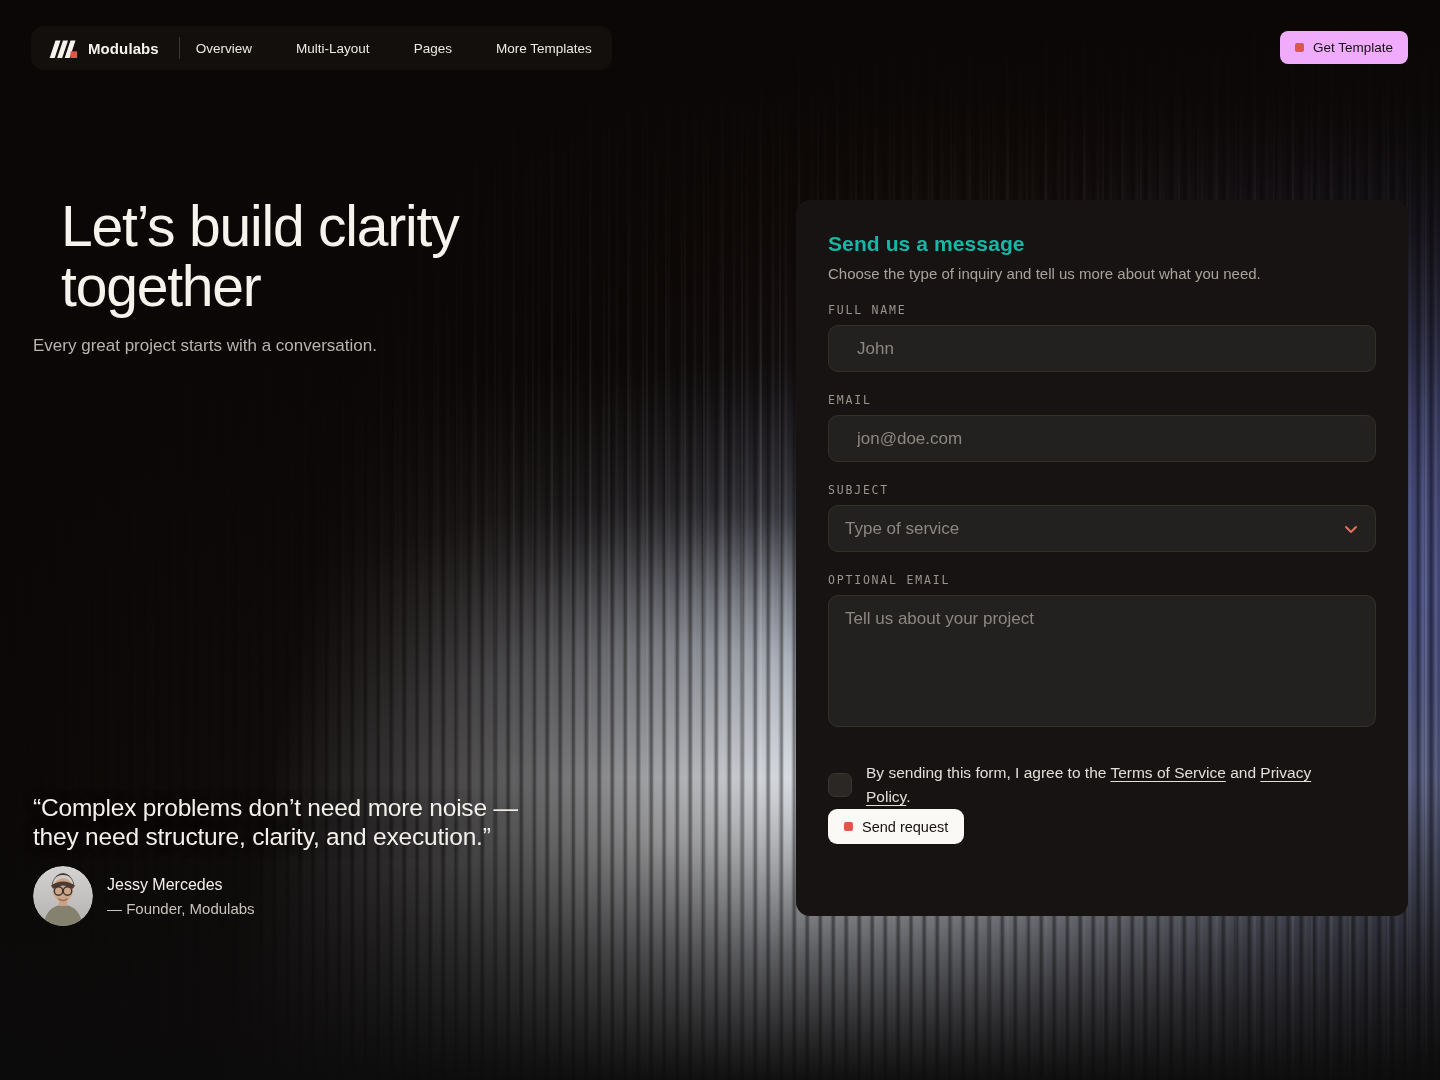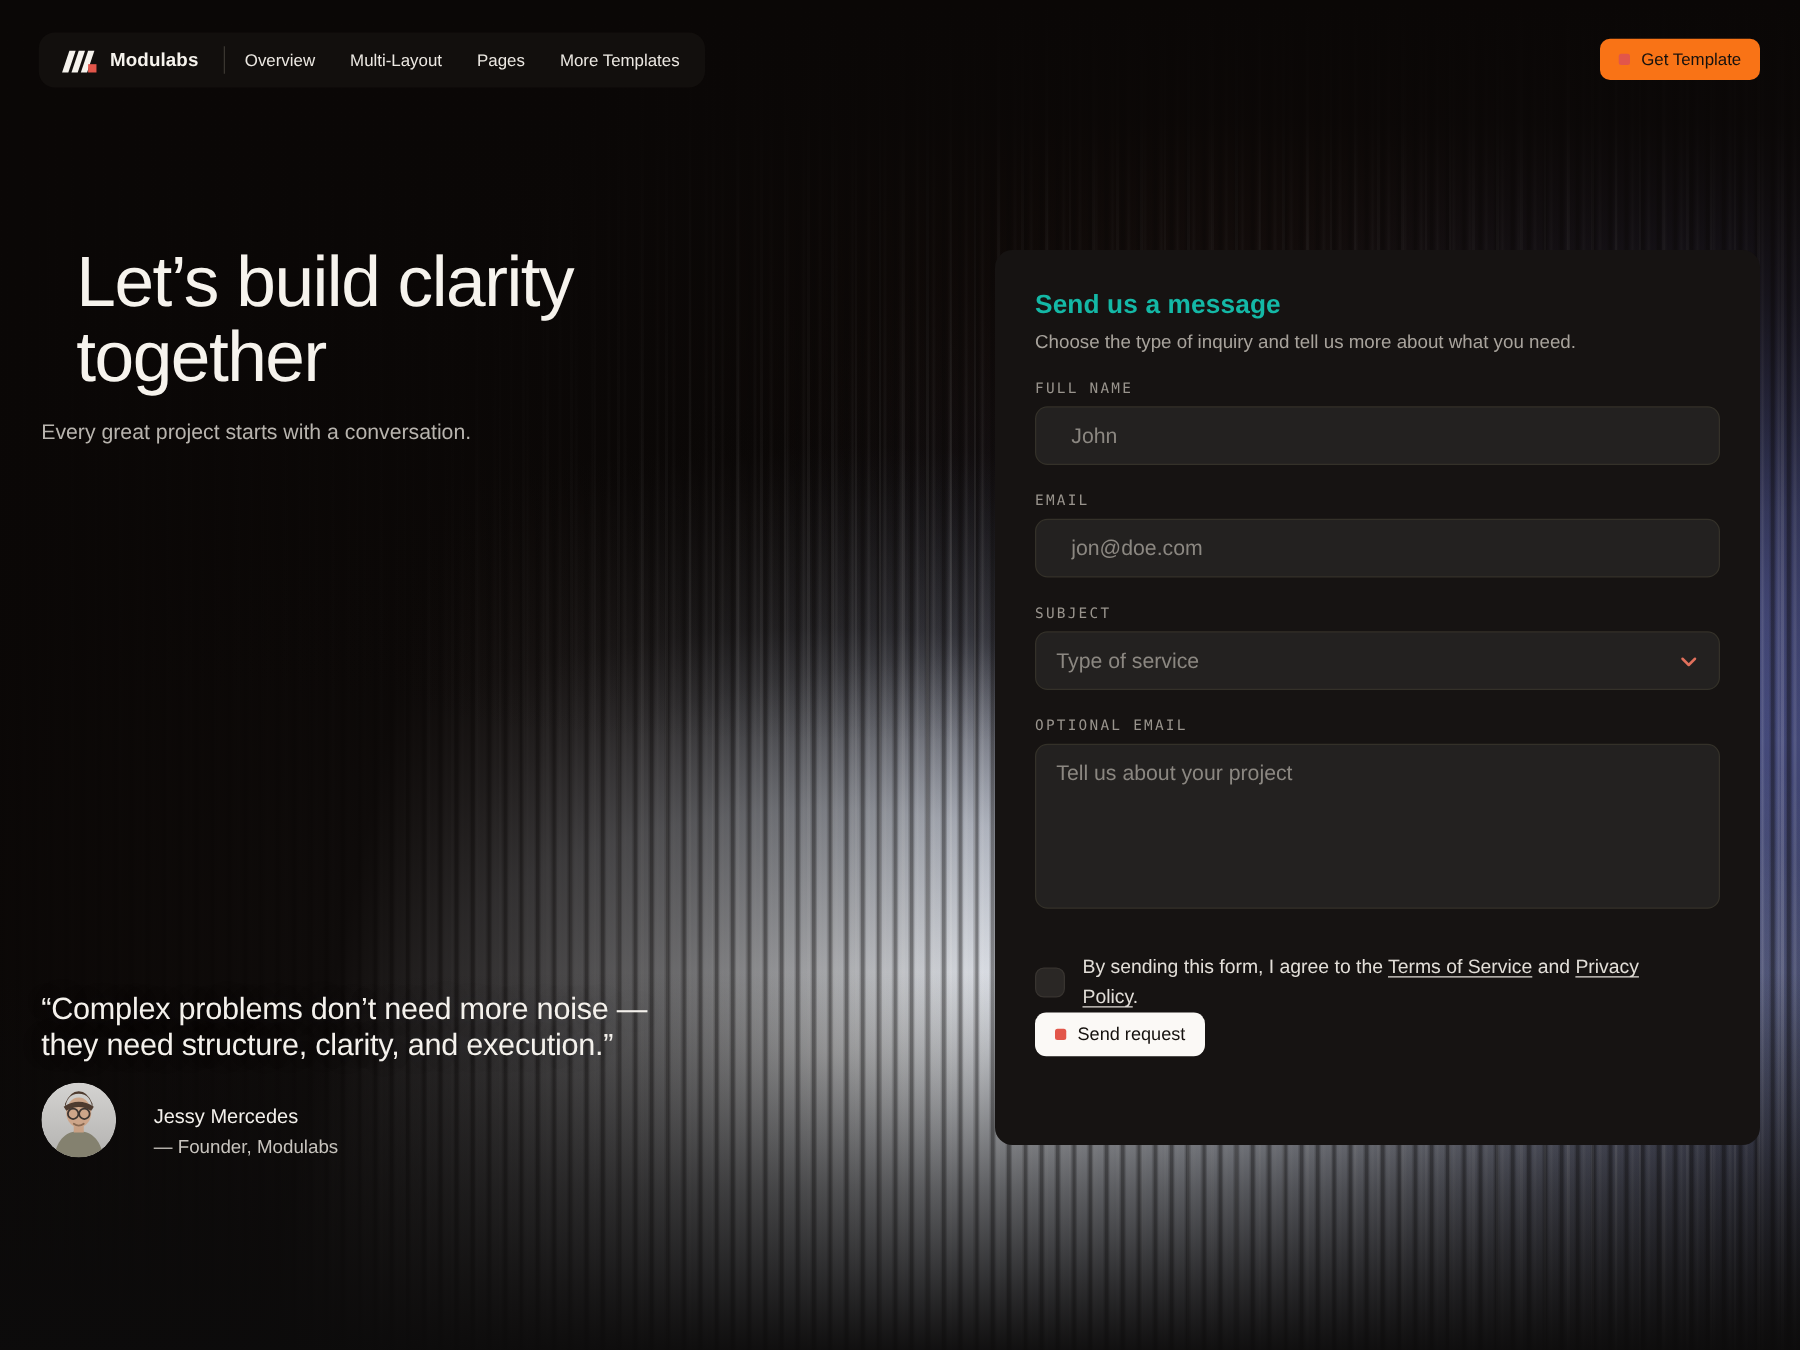--- a/index.html
+++ b/index.html
@@ -35,39 +35,39 @@
     background: linear-gradient(180deg, rgba(10,7,6,1) 0%, rgba(10,7,6,0.96) 9%, rgba(10,7,6,0.70) 22%, rgba(10,7,6,0.25) 38%, rgba(10,7,6,0) 55%, rgba(10,7,6,0) 72%, rgba(12,11,11,0.60) 88%, rgba(12,11,11,0.97) 100%);
   }
 
   
   .nav-pill { position: absolute; left: 31px; top: 26px; height: 44px;
     display: flex; align-items: center; gap: 0;
     background: rgba(19,16,14,0.92); border-radius: 13px; padding: 0 20px 0 17px; }
   .brand { display: flex; align-items: center; gap: 10px; }
   .brand-name { color: #f6f3ed; font-size: 15px; font-weight: 700; letter-spacing: .1px; }
   .nav-divider { width: 1px; height: 22px; background: #3a3630; margin: 0 16px 0 20px; }
-  .nav-links { display: flex; align-items: center; gap: 28px; }
+  .nav-links { display: flex; align-items: center; gap: 44px; }
   .nav-link { color: #ece8e2; font-size: 13.5px; cursor: pointer; }
 
   .cta-btn { position: absolute; right: 32px; top: 31px; height: 33px;
     display: inline-flex; align-items: center; gap: 9px; padding: 0 15px;
-    background: #f97316; border: none; border-radius: 8px; cursor: pointer;
+    background: #f0abfc; border: none; border-radius: 8px; cursor: pointer;
     font-family: "Liberation Sans", sans-serif; font-size: 13.5px; font-weight: 500; color: #15110e; }
   .accent-square { width: 9px; height: 9px; border-radius: 2px; background: #e2564a; display: inline-block; }
 
   
   .hero { position: absolute; left: 33px; top: 196px; width: 520px; }
   .hero-title { color: #f6f3ed; font-size: 57px; font-weight: 500; letter-spacing: -1.2px; line-height: 60px; margin-left: 28px; }
   .hero-subtitle { margin-top: 20px; color: #b8b4ae; font-size: 17px; }
 
   
   .quote-block { position: absolute; left: 33px; top: 793px; width: 520px; }
   .quote-text { color: #f4f1ec; font-size: 24.5px; font-weight: 500; line-height: 29px; letter-spacing: -.2px;
     text-shadow: 0 0 18px rgba(40,45,55,0.25); }
-  .quote-author-row { display: flex; align-items: flex-end; gap: 30px; margin-top: 15px; }
+  .quote-author-row { display: flex; align-items: center; gap: 14px; margin-top: 15px; }
   .avatar { width: 60px; height: 60px; border-radius: 50%; overflow: hidden; flex: 0 0 auto; }
   .quote-author-name { color: #f4f1ec; font-size: 16px; font-weight: 500; }
   .quote-author-role { color: #c7c3bd; font-size: 15px; margin-top: 6px; }
 
   
   .form-card { position: absolute; left: 796px; top: 200px; width: 612px; min-height: 716px;
     background: #161312; border-radius: 14px; padding: 32px; }
   .form-title { color: #14b8a6; font-size: 21px; font-weight: 600; letter-spacing: .1px; }
   .form-subtitle { color: #a8a39c; font-size: 15px; margin-top: 9px; }
 

